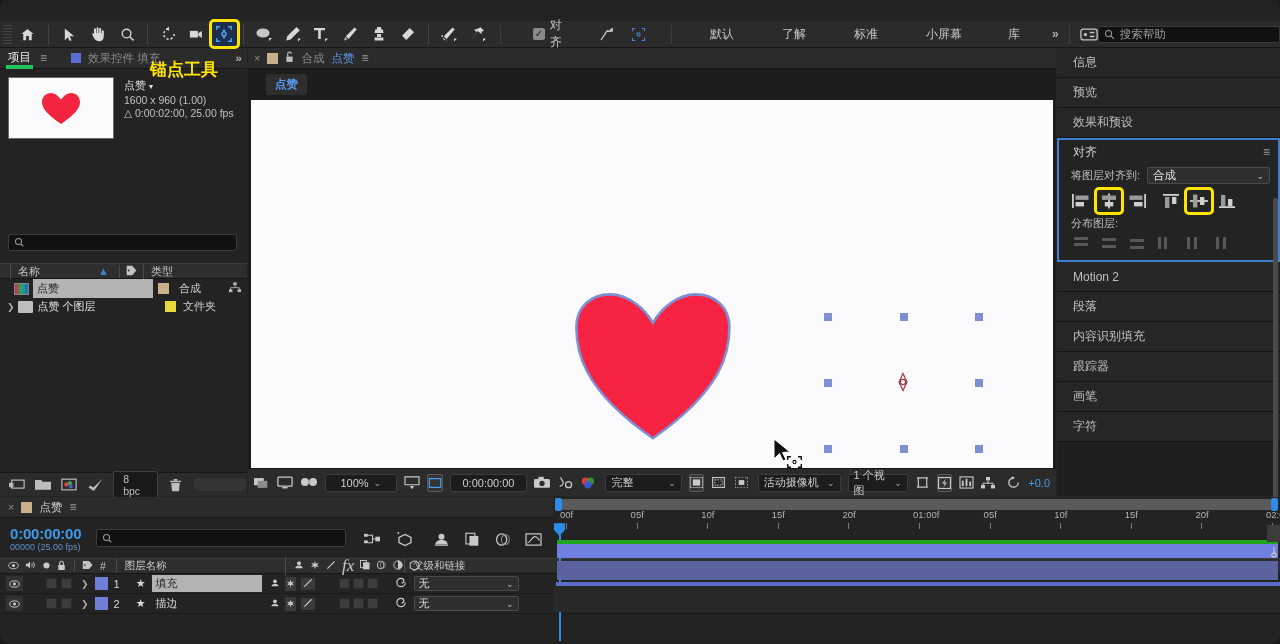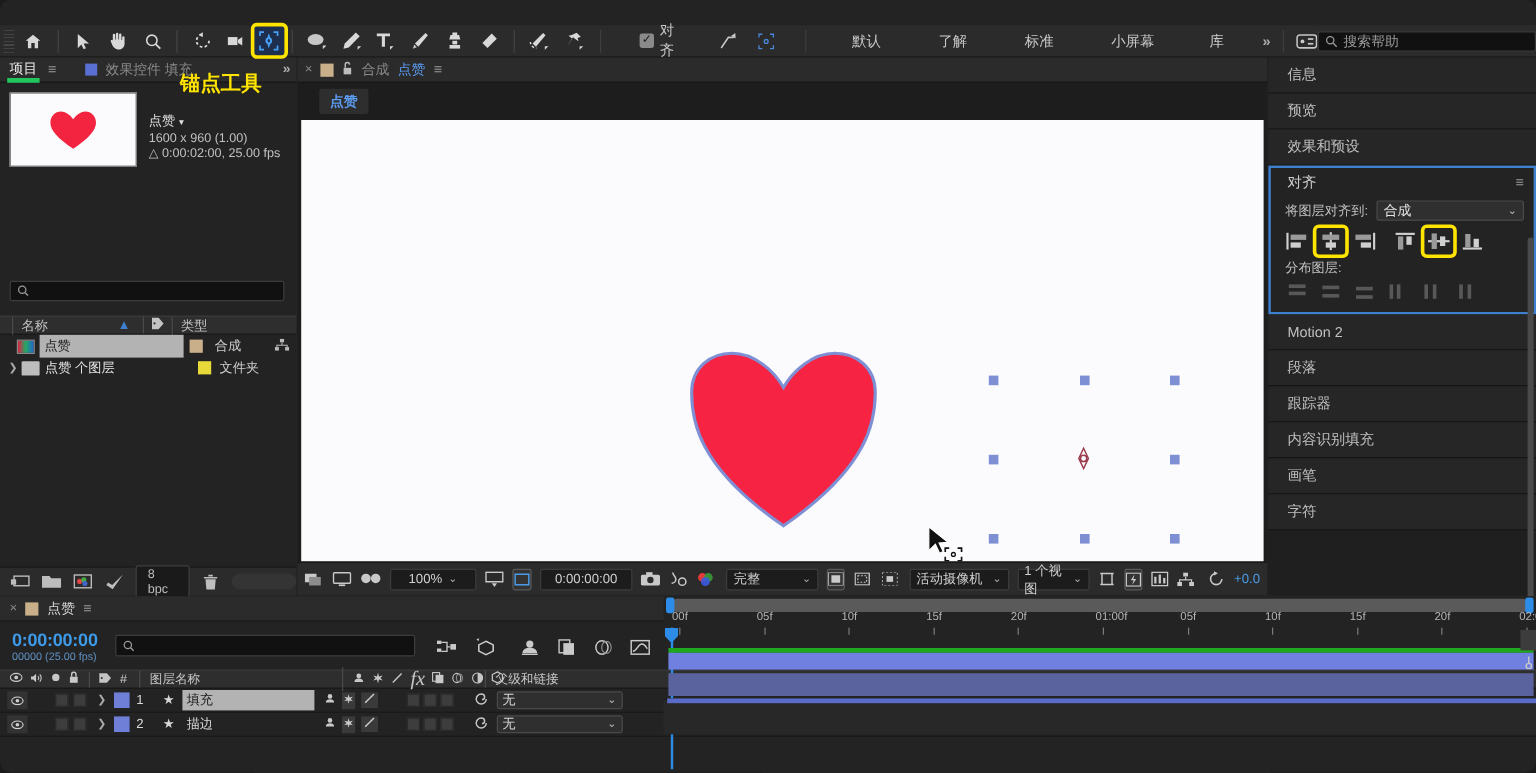--- a/index.html
+++ b/index.html
@@ -68,21 +68,21 @@
   }
   .tab-active { color:#e8e8e8; border-bottom:4px solid #22c55e; padding:2px 2px 0; }
   .tab-dim { color:#8a8a8a; }
   .hamb { color:#9a9a9a; font-size:12px; }
   .xclose { color:#8d8d8d; font-size:11px; }
 
   
   #project { left:0; top:48px; width:247px; height:448px; background:#232323; }
   .proj-info { display:flex; padding:8px 6px 0 8px; gap:10px; }
   .thumb { width:106px;height:62px;background:#fbfbfd;border:1px solid #6a6a6a; display:flex;align-items:center;justify-content:center; }
-  .proj-meta { font-size:10.5px; color:#c0c0c0; line-height:13.5px; padding-top:18px;}
+  .proj-meta { font-size:10.5px; color:#c0c0c0; line-height:13.5px; padding-top:2px;}
   .proj-meta .nm { color:#e0e0e0; font-size:11px; }
   .proj-search {
     position:absolute; left:8px; top:186px; width:229px; height:17px;
     background:#111; border:1px solid #3c3c3c; border-radius:2px;
     display:flex;align-items:center;padding:0 5px; color:#8d8d8d; font-size:11px;
   }
   .proj-colhead {
     position:absolute; left:0; top:215px; width:247px; height:16px; background:#2e2e2e;
     display:flex; align-items:center; font-size:11px; color:#c4c4c4;
     border-top:1px solid #3a3a3a; border-bottom:1px solid #161616;
@@ -702,22 +702,22 @@
               <rect x="4" y="1" width="3" height="12" fill="#9a9a9a"></rect>
               <rect x="11" y="1" width="3" height="12" fill="#9a9a9a"></rect>
             </svg>
           </span>
       </div>
 
     </div>
 
     <div class="acc-item">Motion 2</div>
     <div class="acc-item">段落</div>
+    <div class="acc-item">内容识别填充</div>
     <div class="acc-item">跟踪器</div>
-    <div class="acc-item">内容识别填充</div>
     <div class="acc-item">画笔</div>
     <div class="acc-item">字符</div>
     <div style="position:absolute;right:2px;top:150px;width:5px;height:330px;background:#4a4a4a;border-radius:3px"></div>
   </div>
 
   <div class="panel" id="timeline">
     <div class="tl-tabbar">
       <span class="xclose">×</span>
       <span style="width:11px;height:11px;background:#c9b08a;display:inline-block"></span>
       <span>点赞</span>

